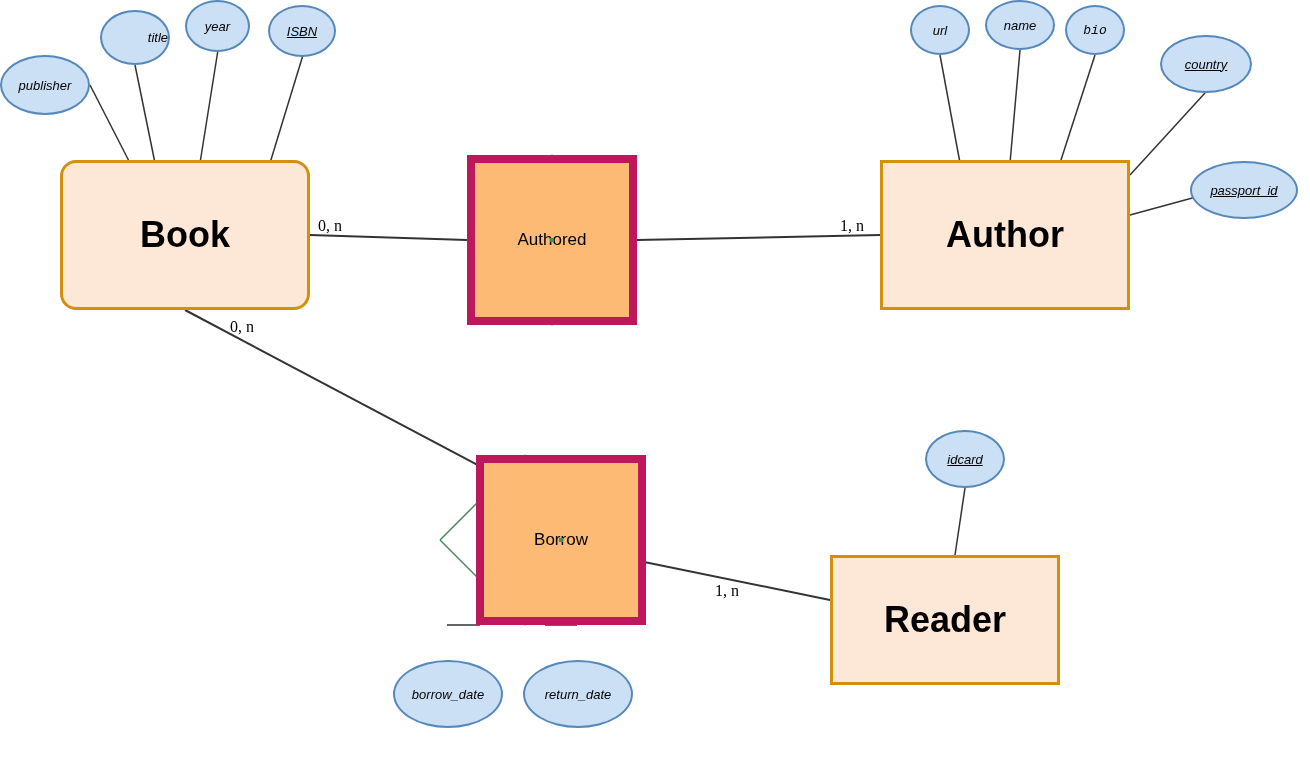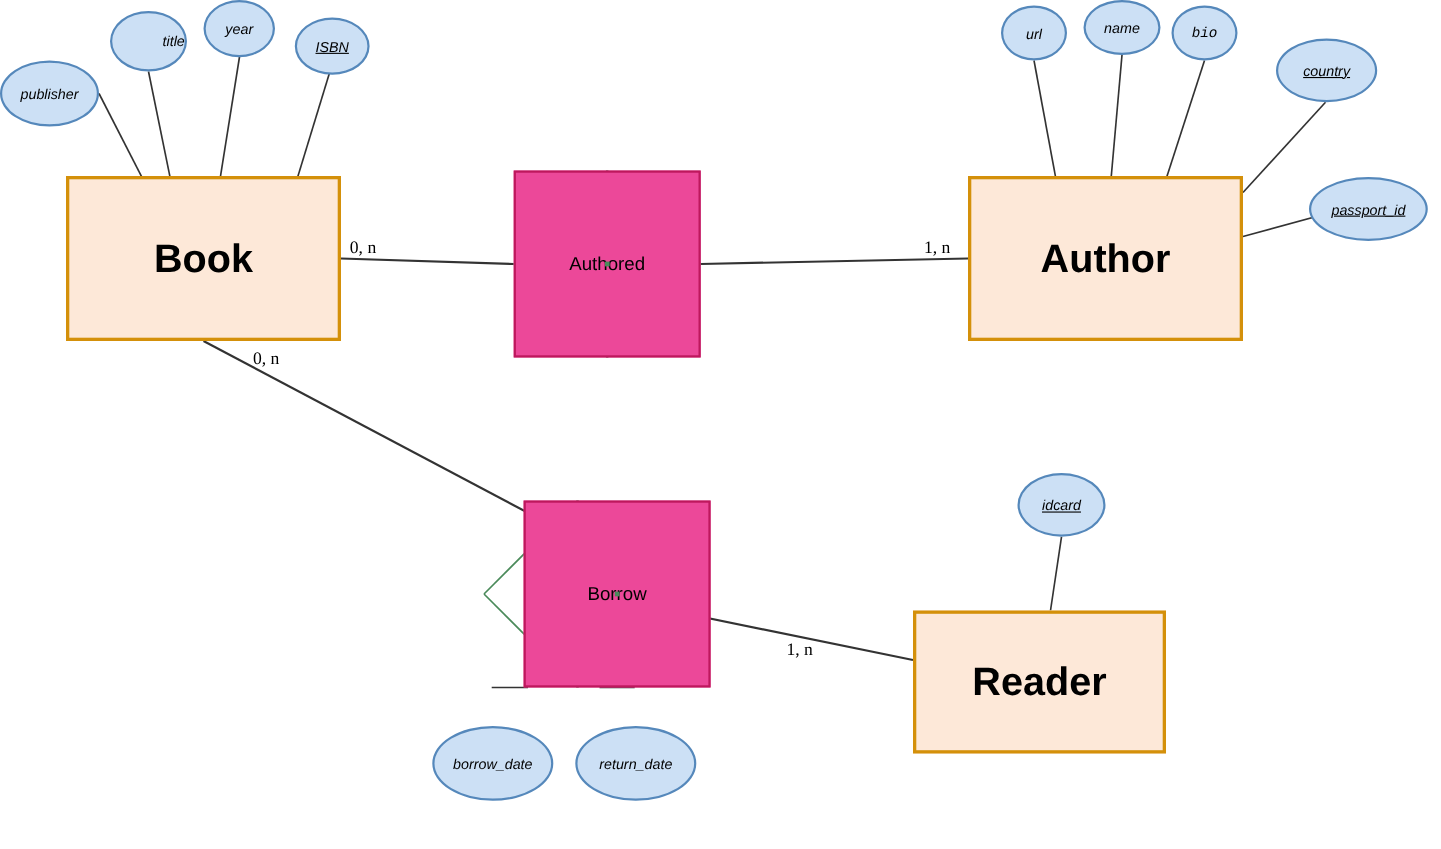--- a/index.html
+++ b/index.html
@@ -31,22 +31,22 @@
       display: flex;
       align-items: center;
       justify-content: center;
       font-size: 36px;
       font-weight: bold;
       font-family: Arial, sans-serif;
     }
     
     .relationship {
       position: absolute;
-      background: #ec4899;
-      border: 2px solid #be185d;
+      background: #fdba74;
+      border: 8px solid #be185d;
       display: flex;
       align-items: center;
       justify-content: center;
       font-size: 17px;
       font-family: Arial, sans-serif;
     }
     .relationship::before, .relationship::after {
       content: '';
       position: absolute;
       border: 2px solid #4a8a5a;
@@ -119,21 +119,21 @@
     <line x1="552" y1="155" x2="637" y2="240" stroke="#4a8a5a" stroke-width="1.5"></line>
     <line x1="467" y1="240" x2="552" y2="325" stroke="#4a8a5a" stroke-width="1.5"></line>
     <line x1="552" y1="325" x2="637" y2="240" stroke="#4a8a5a" stroke-width="1.5"></line>
 
     <line x1="440" y1="540" x2="525" y2="455" stroke="#4a8a5a" stroke-width="1.5"></line>
     <line x1="525" y1="455" x2="610" y2="540" stroke="#4a8a5a" stroke-width="1.5"></line>
     <line x1="440" y1="540" x2="525" y2="625" stroke="#4a8a5a" stroke-width="1.5"></line>
     <line x1="525" y1="625" x2="610" y2="540" stroke="#4a8a5a" stroke-width="1.5"></line>
   </svg>
 
-  <div class="entity" style="left:60px; top:160px; width:250px; height:150px;">
+  <div class="entity" style="left:60px; top:160px; width:250px; height:150px;border-radius:16px;">
     <span>Book</span>
   </div>
 
   <div class="entity" style="left:880px; top:160px; width:250px; height:150px;">
     <span>Author</span>
   </div>
 
   <div class="entity" style="left:830px; top:555px; width:230px; height:130px;">
     <span>Reader</span>
   </div>
@@ -148,21 +148,21 @@
 
   <div class="attribute" style="left:0px; top:55px; width:90px; height:60px;">
     <span>publisher</span>
   </div>
   <div class="attribute" style="left:100px; top:10px; width:70px; height:55px;justify-content:flex-end;">
     <span>title</span>
   </div>
   <div class="attribute" style="left:185px; top:0px; width:65px; height:52px;">
     <span>year</span>
   </div>
-  <div class="attribute key-attr" style="left:268px; top:16px; width:68px; height:52px;">
+  <div class="attribute key-attr" style="left:268px; top:5px; width:68px; height:52px;">
     <span>ISBN</span>
   </div>
 
   <div class="attribute" style="left:910px; top:5px; width:60px; height:50px;">
     <span>url</span>
   </div>
   <div class="attribute" style="left:985px; top:0px; width:70px; height:50px;">
     <span>name</span>
   </div>
   <div class="attribute" style="left:1065px; top:5px; width:60px; height:50px;font-family:Liberation Mono, monospace;">

